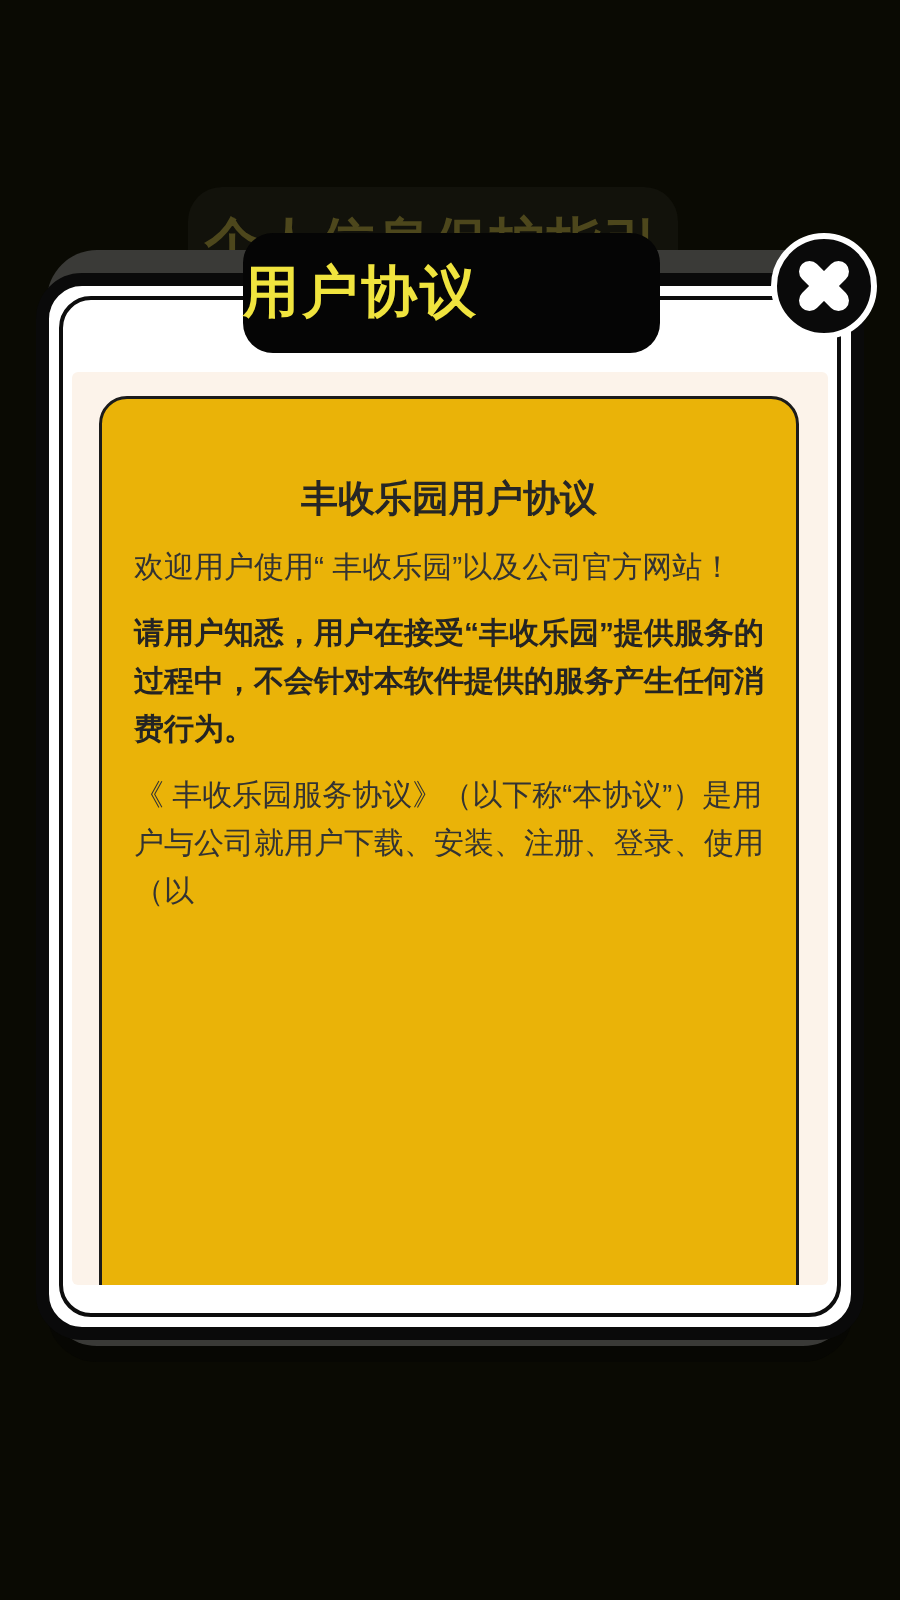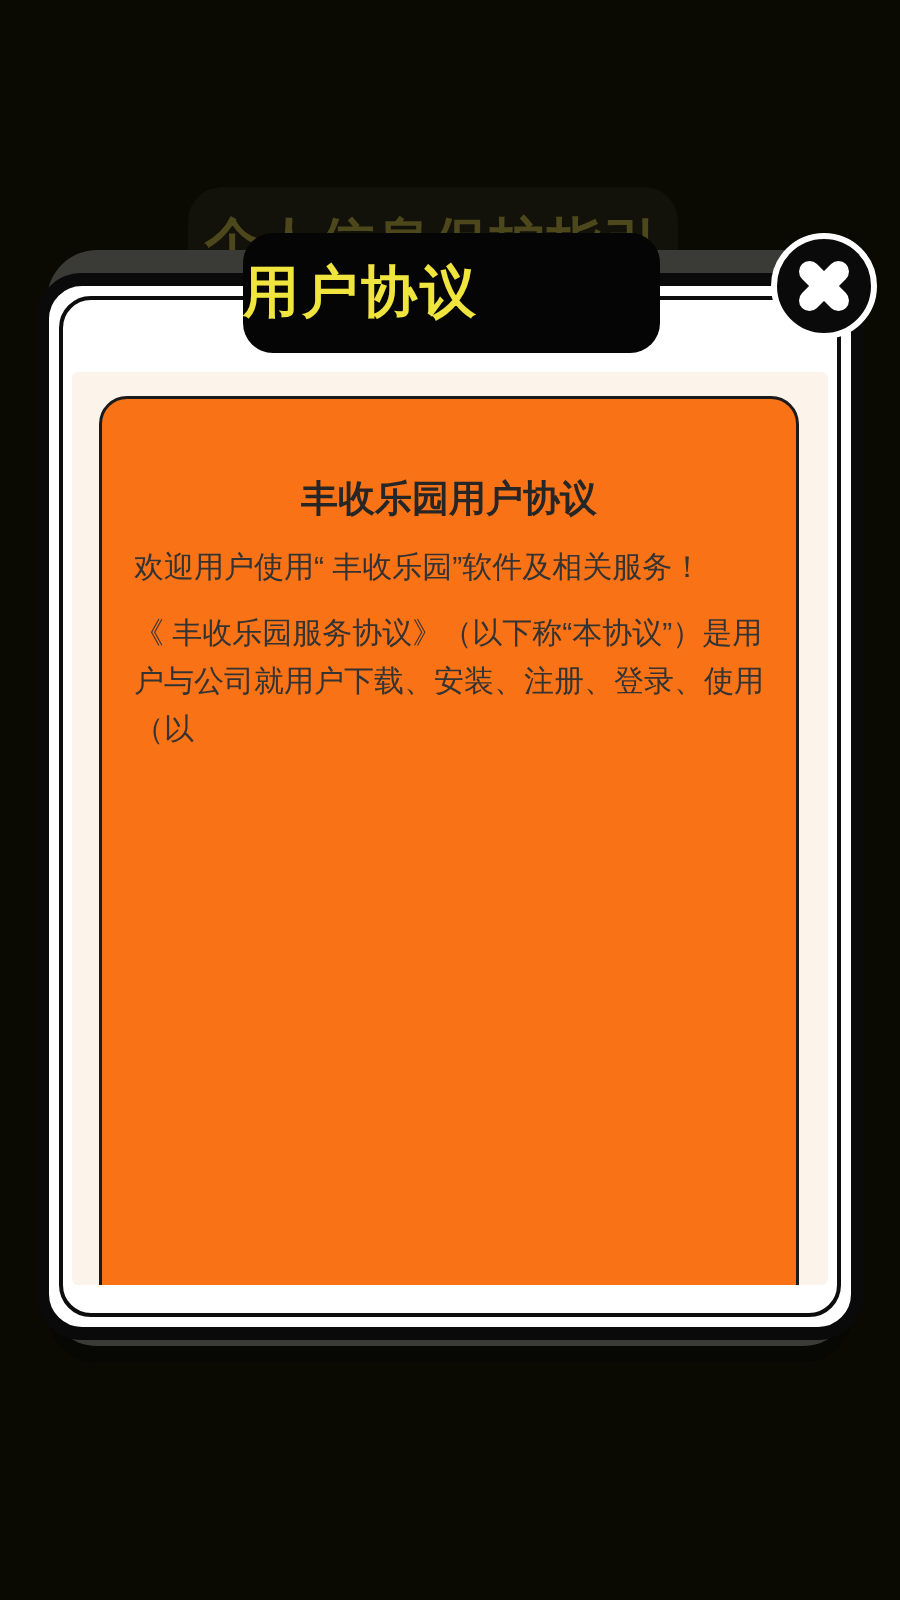--- a/index.html
+++ b/index.html
@@ -34,21 +34,21 @@
   }
   .inner-frame{
     position:absolute;inset:10px;border:4px solid #0d0d0d;border-radius:32px;
   }
   .content-panel{
     position:absolute;left:9px;right:9px;top:72px;bottom:28px;
     background:#fcf3ea;border-radius:6px;overflow:hidden;
   }
   .scroll-card{
     position:absolute;left:27px;top:24px;width:700px;height:1200px;
-    background:#f97316;border:3px solid #1b1b1b;border-radius:28px;
+    background:#eab308;border:3px solid #1b1b1b;border-radius:28px;
     box-sizing:border-box;padding:74px 32px 0 32px;
   }
   .doc-title{
     font-size:37px;font-weight:700;color:#262626;text-align:center;
     line-height:52px;margin:0;
   }
   .doc-heading{
     margin:22px 0 0 0;font-size:30px;font-weight:700;color:#262626;line-height:48px;
   }
   .doc-p{
@@ -86,21 +86,22 @@
 </div>
 
 <div class="shadow-under"></div>
 <div class="shadow-gray"></div>
 
 <div class="modal">
   <div class="inner-frame">
     <div class="content-panel">
       <div class="scroll-card">
         <p class="doc-title">丰收乐园用户协议</p>
-        <p class="doc-p">欢迎用户使用“ 丰收乐园”软件及相关服务！</p>
+        <p class="doc-p">欢迎用户使用“ 丰收乐园”以及公司官方网站！</p>
+        <p class="doc-p bold">请用户知悉，用户在接受“丰收乐园”提供服务的过程中，不会针对本软件提供的服务产生任何消费行为。</p>
         <p class="doc-p">《 丰收乐园服务协议》（以下称“本协议”）是用户与公司就用户下载、安装、注册、登录、使用（以</p>
       </div>
     </div>
   </div>
 </div>
 
 <div class="fg-header">
   <span class="fg-title">用户协议</span>
 </div>
 

